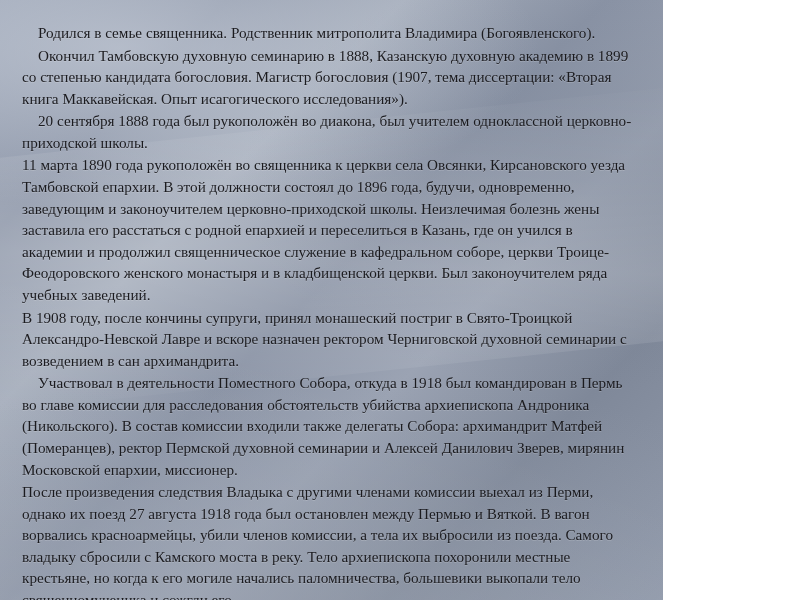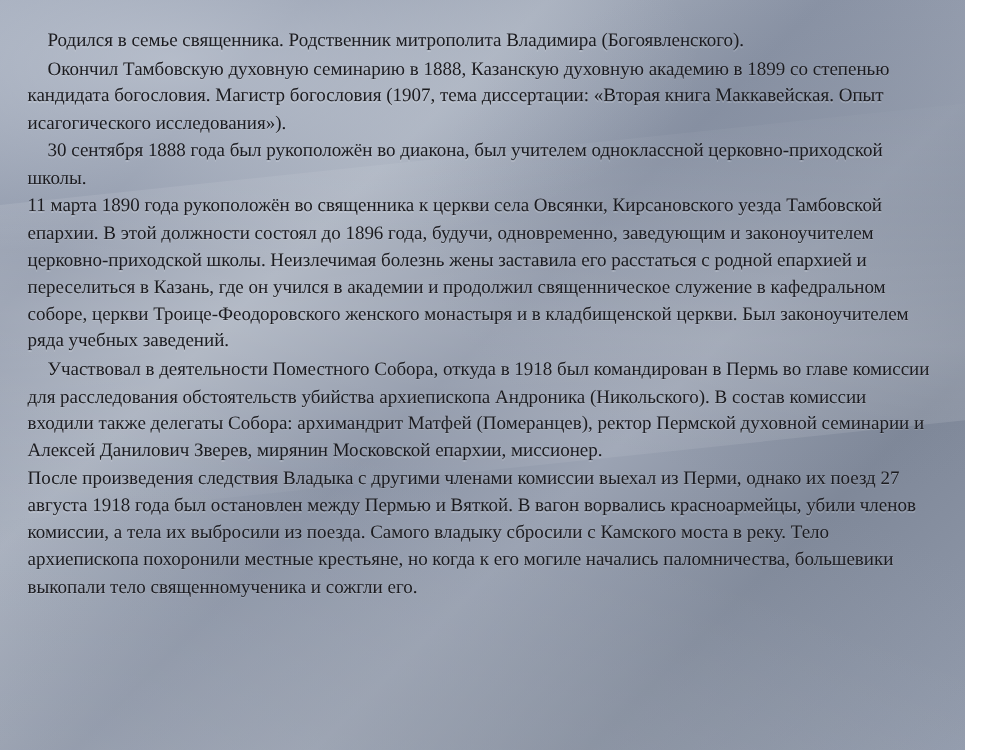--- a/index.html
+++ b/index.html
@@ -7,21 +7,21 @@
     padding: 0;
   }
   body {
     width: 800px;
     height: 600px;
     overflow: hidden;
     font-family: "Liberation Serif", serif;
   }
   .slide {
     position: relative;
-    width: 772px;
+    width: 663px;
     height: 600px;
     box-sizing: border-box;
     background: linear-gradient(135deg, #9aa3b4 0%, #8e97a9 18%, #a6aebc 32%, #8a93a5 48%, #9ba3b3 62%, #7f8899 78%, #929bac 100%);
     overflow: hidden;
   }
   .slide::before {
     content: "";
     position: absolute;
     inset: 0;
     background:
@@ -59,18 +59,19 @@
     text-indent: 16px;
   }
 </style>
 </head>
 <body>
 
 <div class="slide">
   <div class="content">
     <p class="para indent">Родился в семье священника. Родственник митрополита Владимира (Богоявленского).</p>
     <p class="para indent">Окончил Тамбовскую духовную семинарию в 1888, Казанскую духовную академию в 1899 со степенью кандидата богословия. Магистр богословия (1907, тема диссертации: «Вторая книга Маккавейская. Опыт исагогического исследования»).</p>
-    <p class="para indent">30 сентября 1888 года был рукоположён во диакона, был учителем одноклассной церковно-приходской школы.</p>
+    <p class="para indent">20 сентября 1888 года был рукоположён во диакона, был учителем одноклассной церковно-приходской школы.</p>
     <p class="para">11 марта 1890 года рукоположён во священника к церкви села Овсянки, Кирсановского уезда Тамбовской епархии. В этой должности состоял до 1896 года, будучи, одновременно, заведующим и законоучителем церковно-приходской школы. Неизлечимая болезнь жены заставила его расстаться с родной епархией и переселиться в Казань, где он учился в академии и продолжил священническое служение в кафедральном соборе, церкви Троице-Феодоровского женского монастыря и в кладбищенской церкви. Был законоучителем ряда учебных заведений.</p>
+    <p class="para">В 1908 году, после кончины супруги, принял монашеский постриг в Свято-Троицкой Александро-Невской Лавре и вскоре назначен ректором Черниговской духовной семинарии с возведением в сан архимандрита.</p>
     <p class="para indent">Участвовал в деятельности Поместного Собора, откуда в 1918 был командирован в Пермь во главе комиссии для расследования обстоятельств убийства архиепископа Андроника (Никольского). В состав комиссии входили также делегаты Собора: архимандрит Матфей (Померанцев), ректор Пермской духовной семинарии и Алексей Данилович Зверев, мирянин Московской епархии, миссионер.</p>
     <p class="para">После произведения следствия Владыка с другими членами комиссии выехал из Перми, однако их поезд 27 августа 1918 года был остановлен между Пермью и Вяткой. В вагон ворвались красноармейцы, убили членов комиссии, а тела их выбросили из поезда. Самого владыку сбросили с Камского моста в реку. Тело архиепископа похоронили местные крестьяне, но когда к его могиле начались паломничества, большевики выкопали тело священномученика и сожгли его.</p>
   </div>
 </div>
 
 </body></html>

